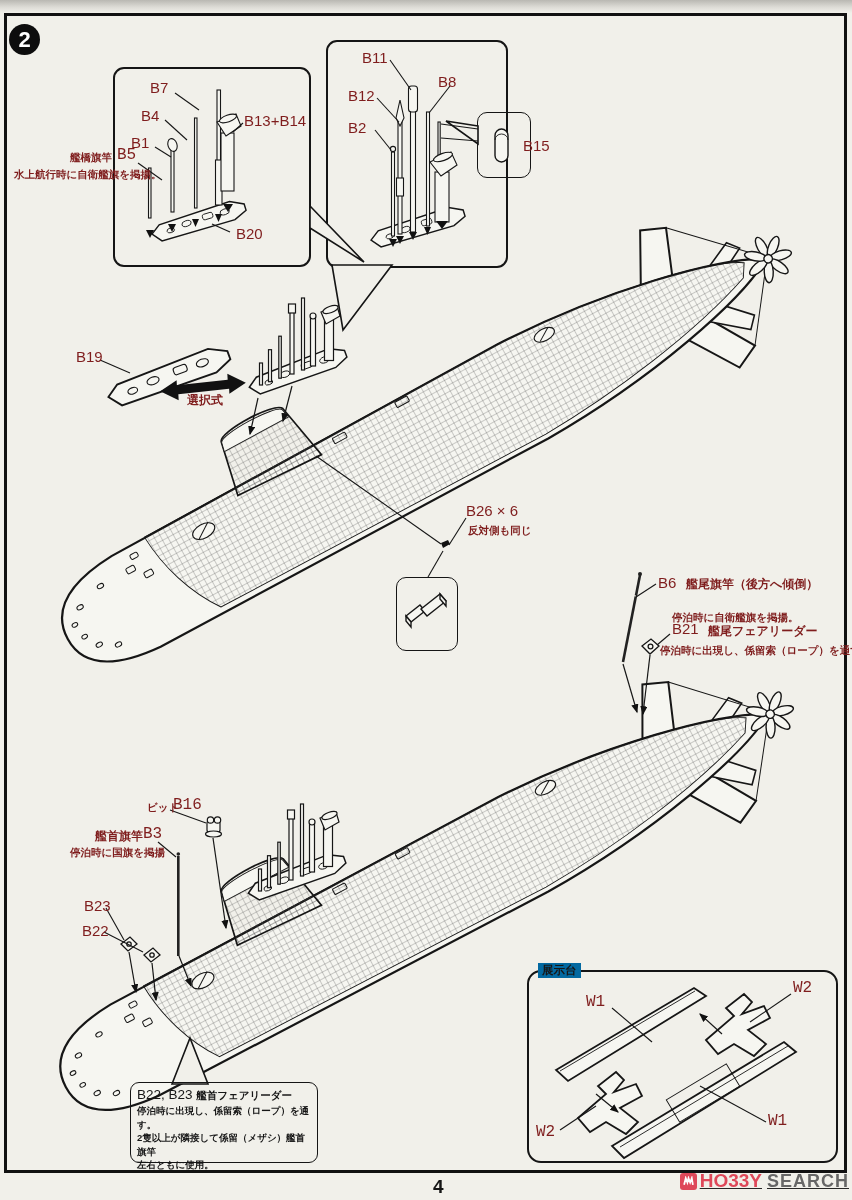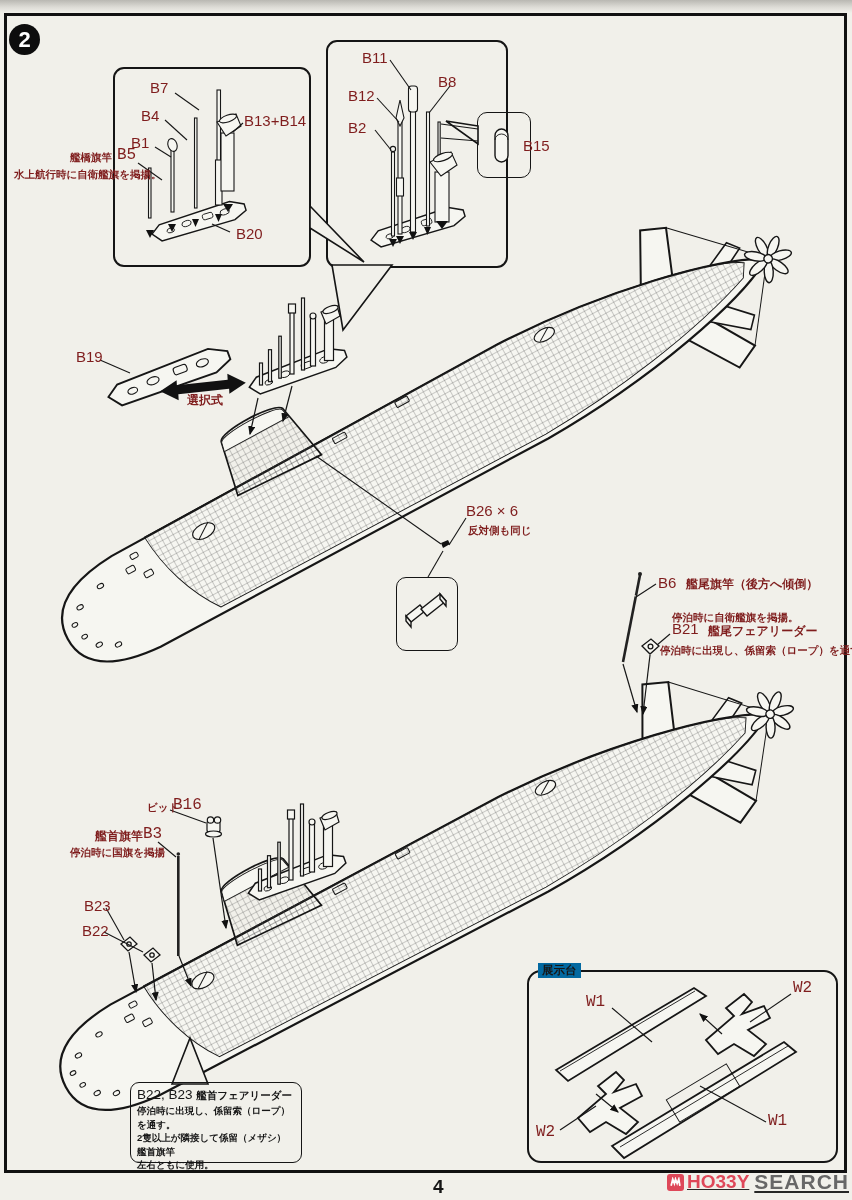--- a/index.html
+++ b/index.html
@@ -20,33 +20,33 @@
   #stand-box { border-radius:14px; }
   .lbl { position:absolute; white-space:nowrap; line-height:1.1; color:#7f1d1d; }
   .part  { font-size:15px; }
   .part-lg { font-size:16px;font-family:Liberation Mono, monospace; }
   .jp-md { font-size:12px; }
   .jp-sm { font-size:10.5px; }
   .bold { font-weight:bold; }
   #step-circle { position:absolute; left:9px; top:24px; width:31px; height:31px;
     background:#0d0d0d; border-radius:50%; color:#fff; font-size:22px; font-weight:bold;
     display:flex; align-items:center; justify-content:center; }
-  #note-box-fairlead { position:absolute; left:130px; top:1082px; width:172px; height:81px;
+  #note-box-fairlead { position:absolute; left:130px; top:1082px; width:188px; height:81px;
     border:1.8px solid #151515; border-radius:9px; padding:4px 6px; }
   #note-box-fairlead .t1 { font-size:13.5px; }
   #note-box-fairlead .t1 small { font-size:10.5px; }
   #note-box-fairlead .body { font-size:9.5px; line-height:13.5px; margin-top:1px; }
   #stand-title { position:absolute; left:538px; top:963px; font-size:11.5px; font-weight:bold;
     background:#0369a1; padding:0 4px; }
   #page-number { position:absolute; left:433px; top:1176px; font-size:19px; font-weight:bold; }
   #watermark { position:absolute; right:3px; top:1170px; display:flex; align-items:center; gap:3px; opacity:.92;text-decoration:underline; }
   #watermark .logo { width:17px; height:17px; background:#dd3a4d; border-radius:3px;
     display:flex; align-items:center; justify-content:center; }
   #watermark .red { color:#dd3a4d; font-weight:bold; font-size:19px; letter-spacing:0; }
-  #watermark .gray { color:#5c5c5c; font-weight:bold; font-size:21px; letter-spacing:1px; margin-left:2px; }
+  #watermark .gray { color:#5c5c5c; font-weight:bold; font-size:18px; letter-spacing:1px; margin-left:2px; }
   svg#art { position:absolute; left:0; top:0; z-index:5; }
   .labels { position:absolute; left:0; top:0; width:852px; height:1200px; z-index:6; }
 </style>
 </head>
 <body>
 
 <div id="scan-top-edge"></div>
 <div id="page-frame"></div>
 
 <div class="bubble" style="left:113px; top:67px; width:198px; height:200px;"></div>

